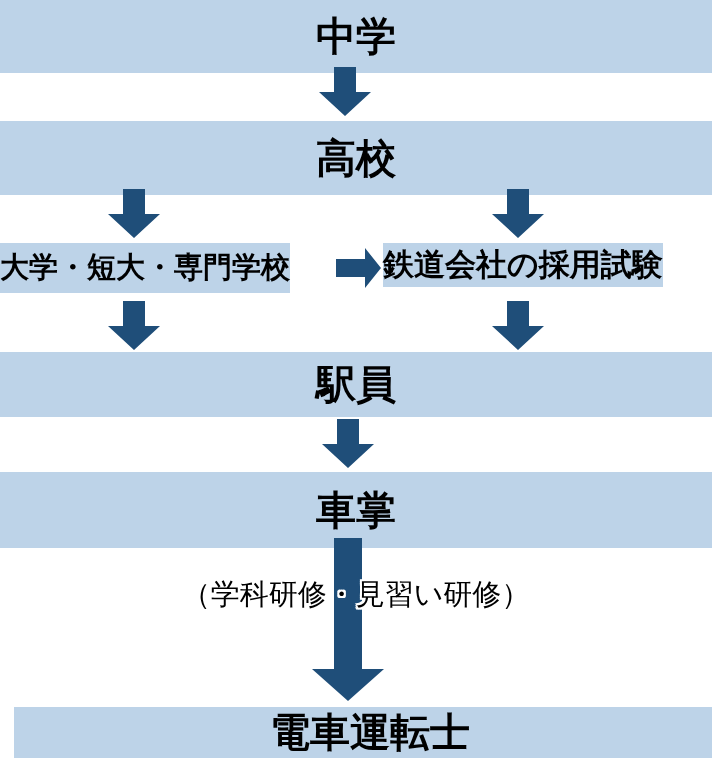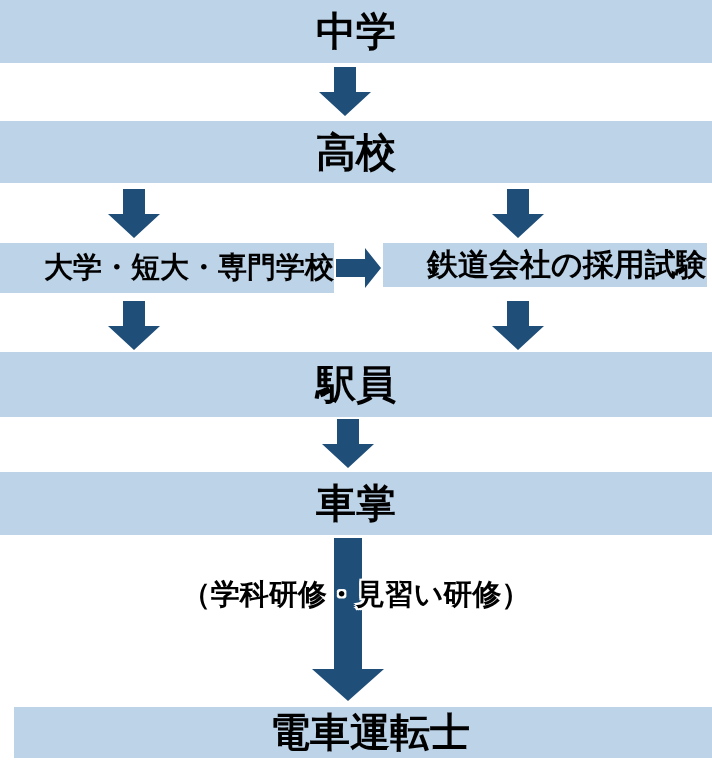--- a/index.html
+++ b/index.html
@@ -17,48 +17,48 @@
     width: 712px;
     background: var(--banner-bg, #BDD3E8);
     display: flex;
     align-items: center;
     justify-content: center;
     color: var(--text, #000000);
     font-weight: bold;
     font-size: 40px;
     box-sizing: border-box;
   }
-  .banner.box { width: auto; padding-left: 44px; }
-  .b1 { top: 0;    height: 63px; justify-content: center; }
-  .b2 { top: 121px; height: 62px; }
+  .banner.box { width: auto; }
+  .b1 { top: 0;    height: 73px; justify-content: center; }
+  .b2 { top: 121px; height: 74px; }
   .b3l { top: 243px; height: 50px; left: 0;    width: 303px; font-size: 29px; }
   .b3r { top: 243px; height: 44px; left: 383px; width: 329px; font-size: 31px; }
   .b4 { top: 352px; height: 65px; align-items: center; }
-  .b5 { top: 472px; height: 63px; }
+  .b5 { top: 472px; height: 76px; }
   .b6 { top: 707px; height: 51px; margin-left: 14px; }
   .arrow {
     position: absolute;
     color: var(--arrow, #1F4E79);
     line-height: 0;
   }
   .arrow svg { display: block; }
   .a1  { left: 319px; top: 67px;  }
   .a2l { left: 108px; top: 189px; }
   .a2r { left: 492px; top: 189px; }
   .ah  { left: 336px; top: 248px; }
   .a3l { left: 108px; top: 301px; }
   .a3r { left: 492px; top: 301px; }
   .a4  { left: 322px; top: 419px; }
   .along { left: 312px; top: 538px; z-index: 1; }
   .note {
     position: absolute;
     left: 0;
     width: 712px;
     text-align: center;
-    font-weight: bold;
+    font-weight: normal;
     font-size: 29px;
     color: var(--text, #000000);
     z-index: 2;
     text-shadow:
       -2px -2px 0 #fff, 0 -2px 0 #fff, 2px -2px 0 #fff,
       -2px  0   0 #fff, 2px  0   0 #fff,
       -2px  2px 0 #fff, 0  2px 0 #fff, 2px  2px 0 #fff;
   }
   .note1 { top: 575px; }
   .note2 { top: 629px; }

